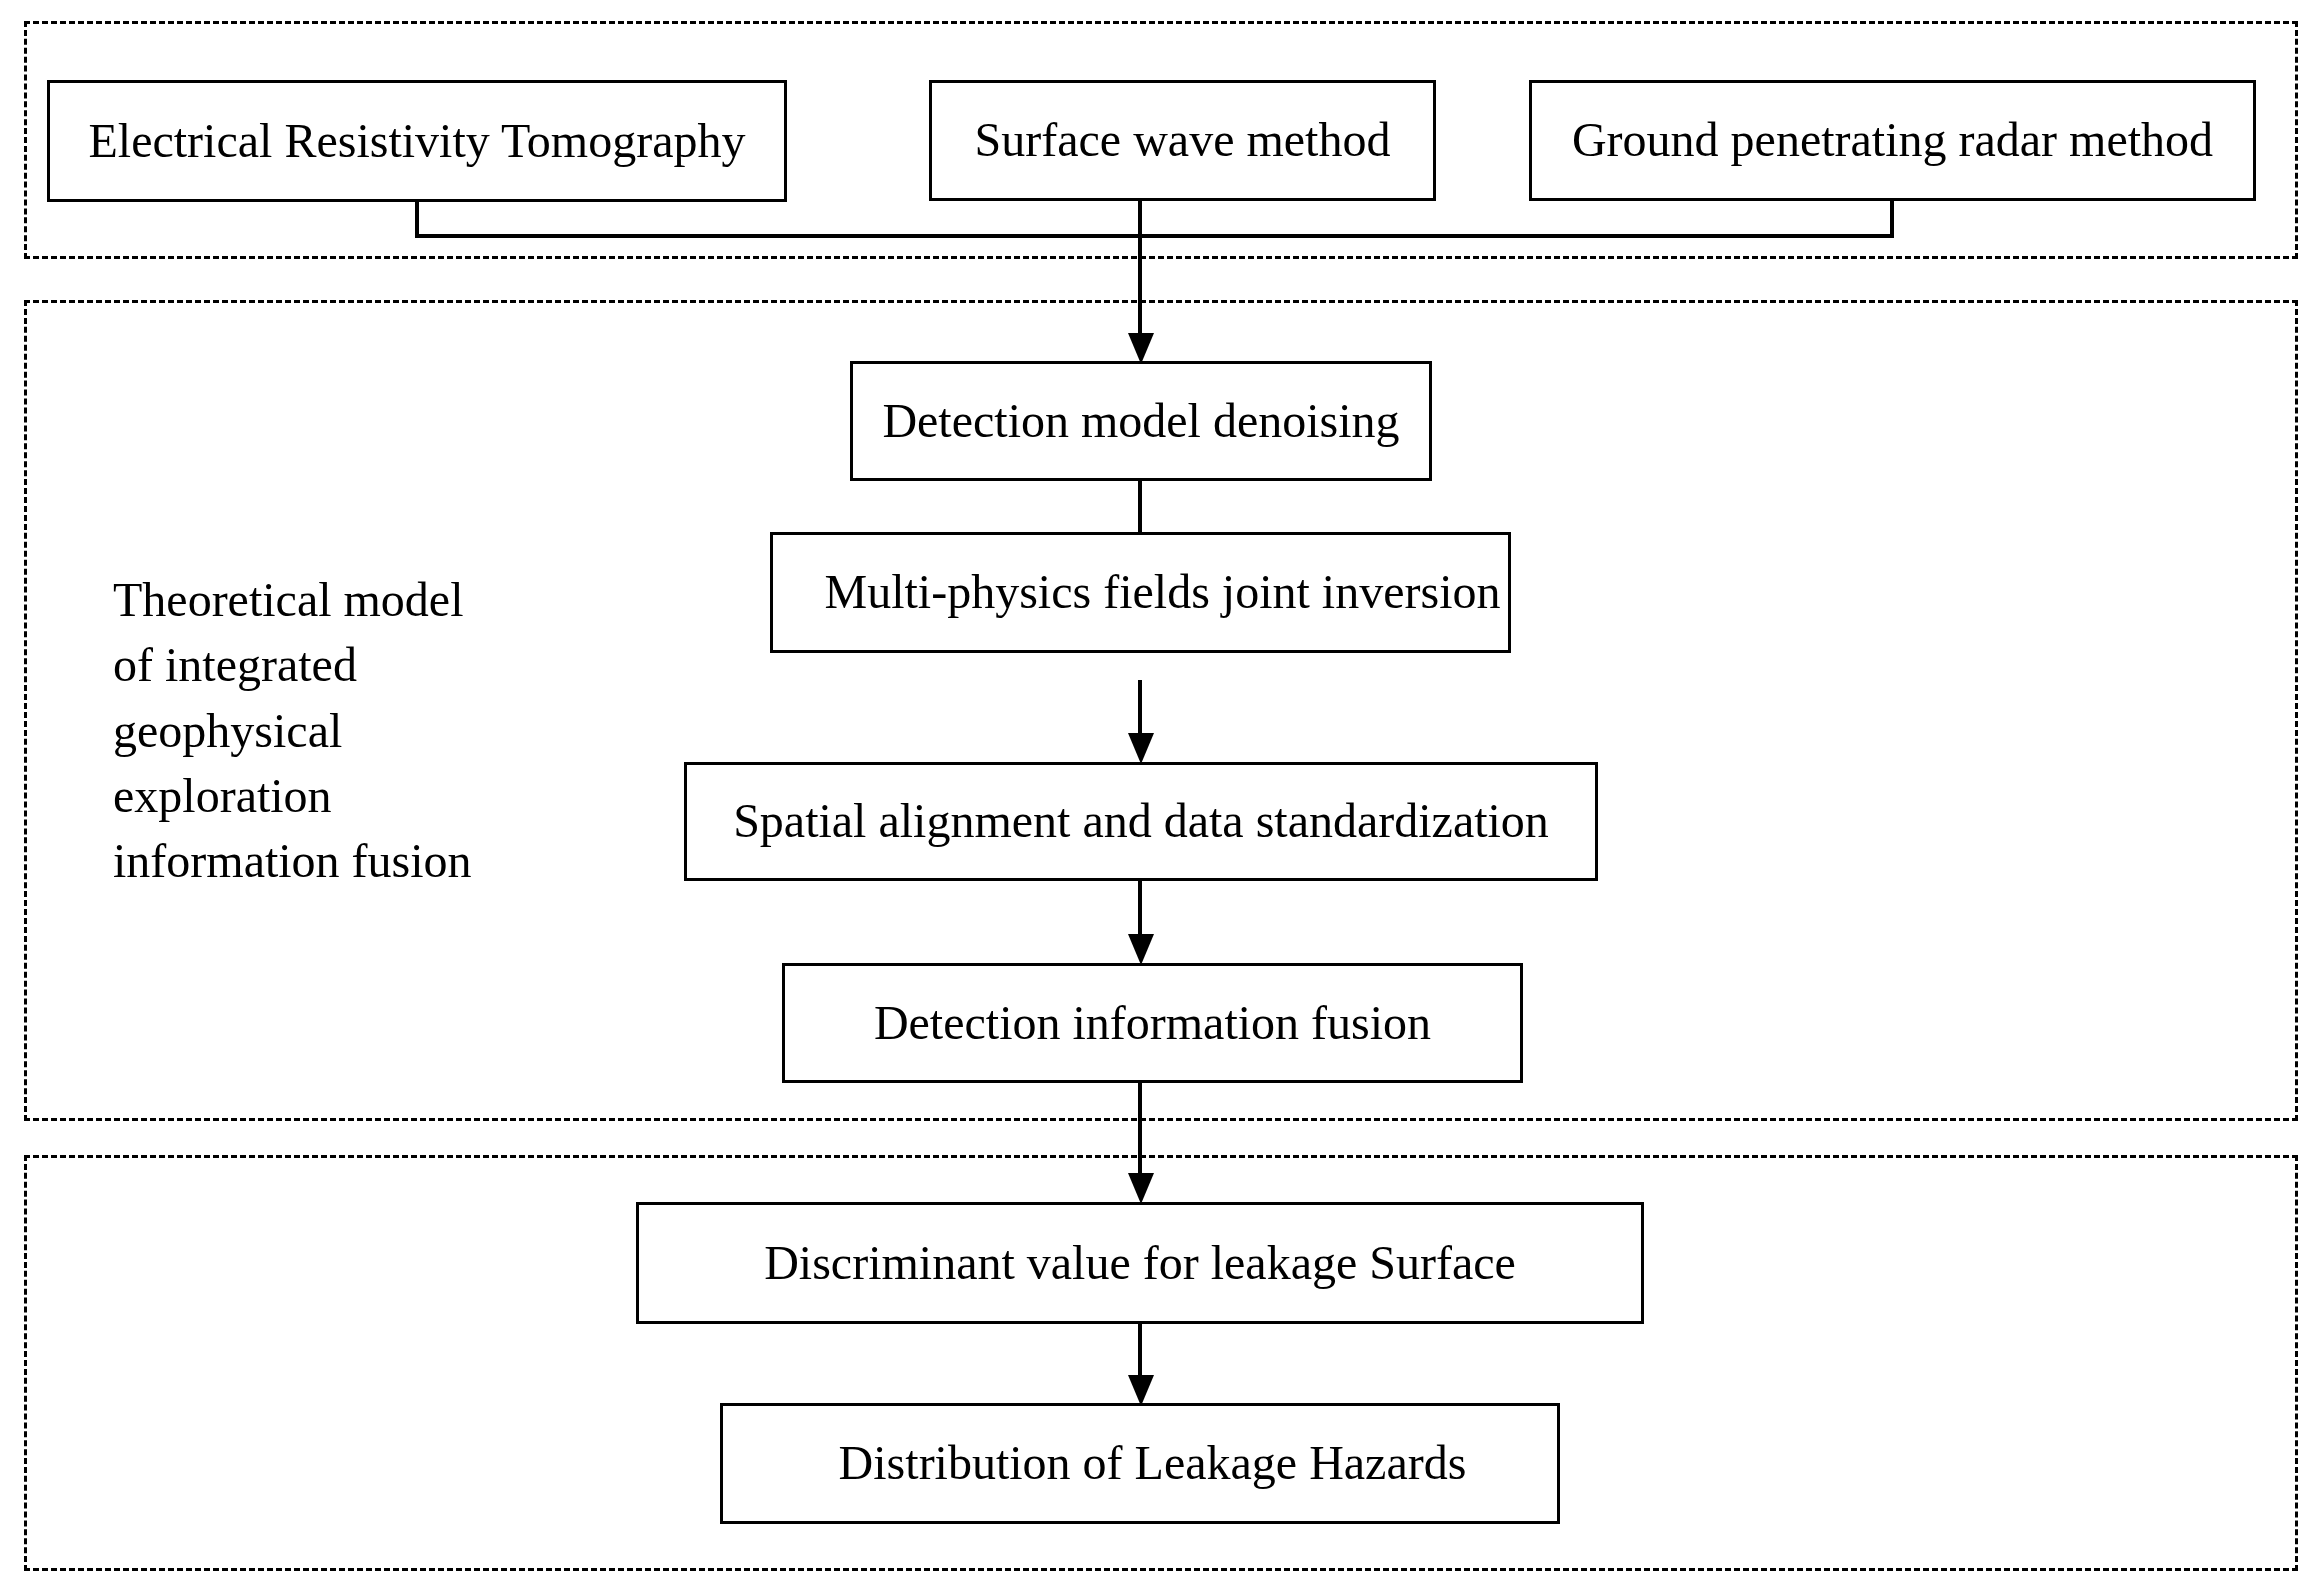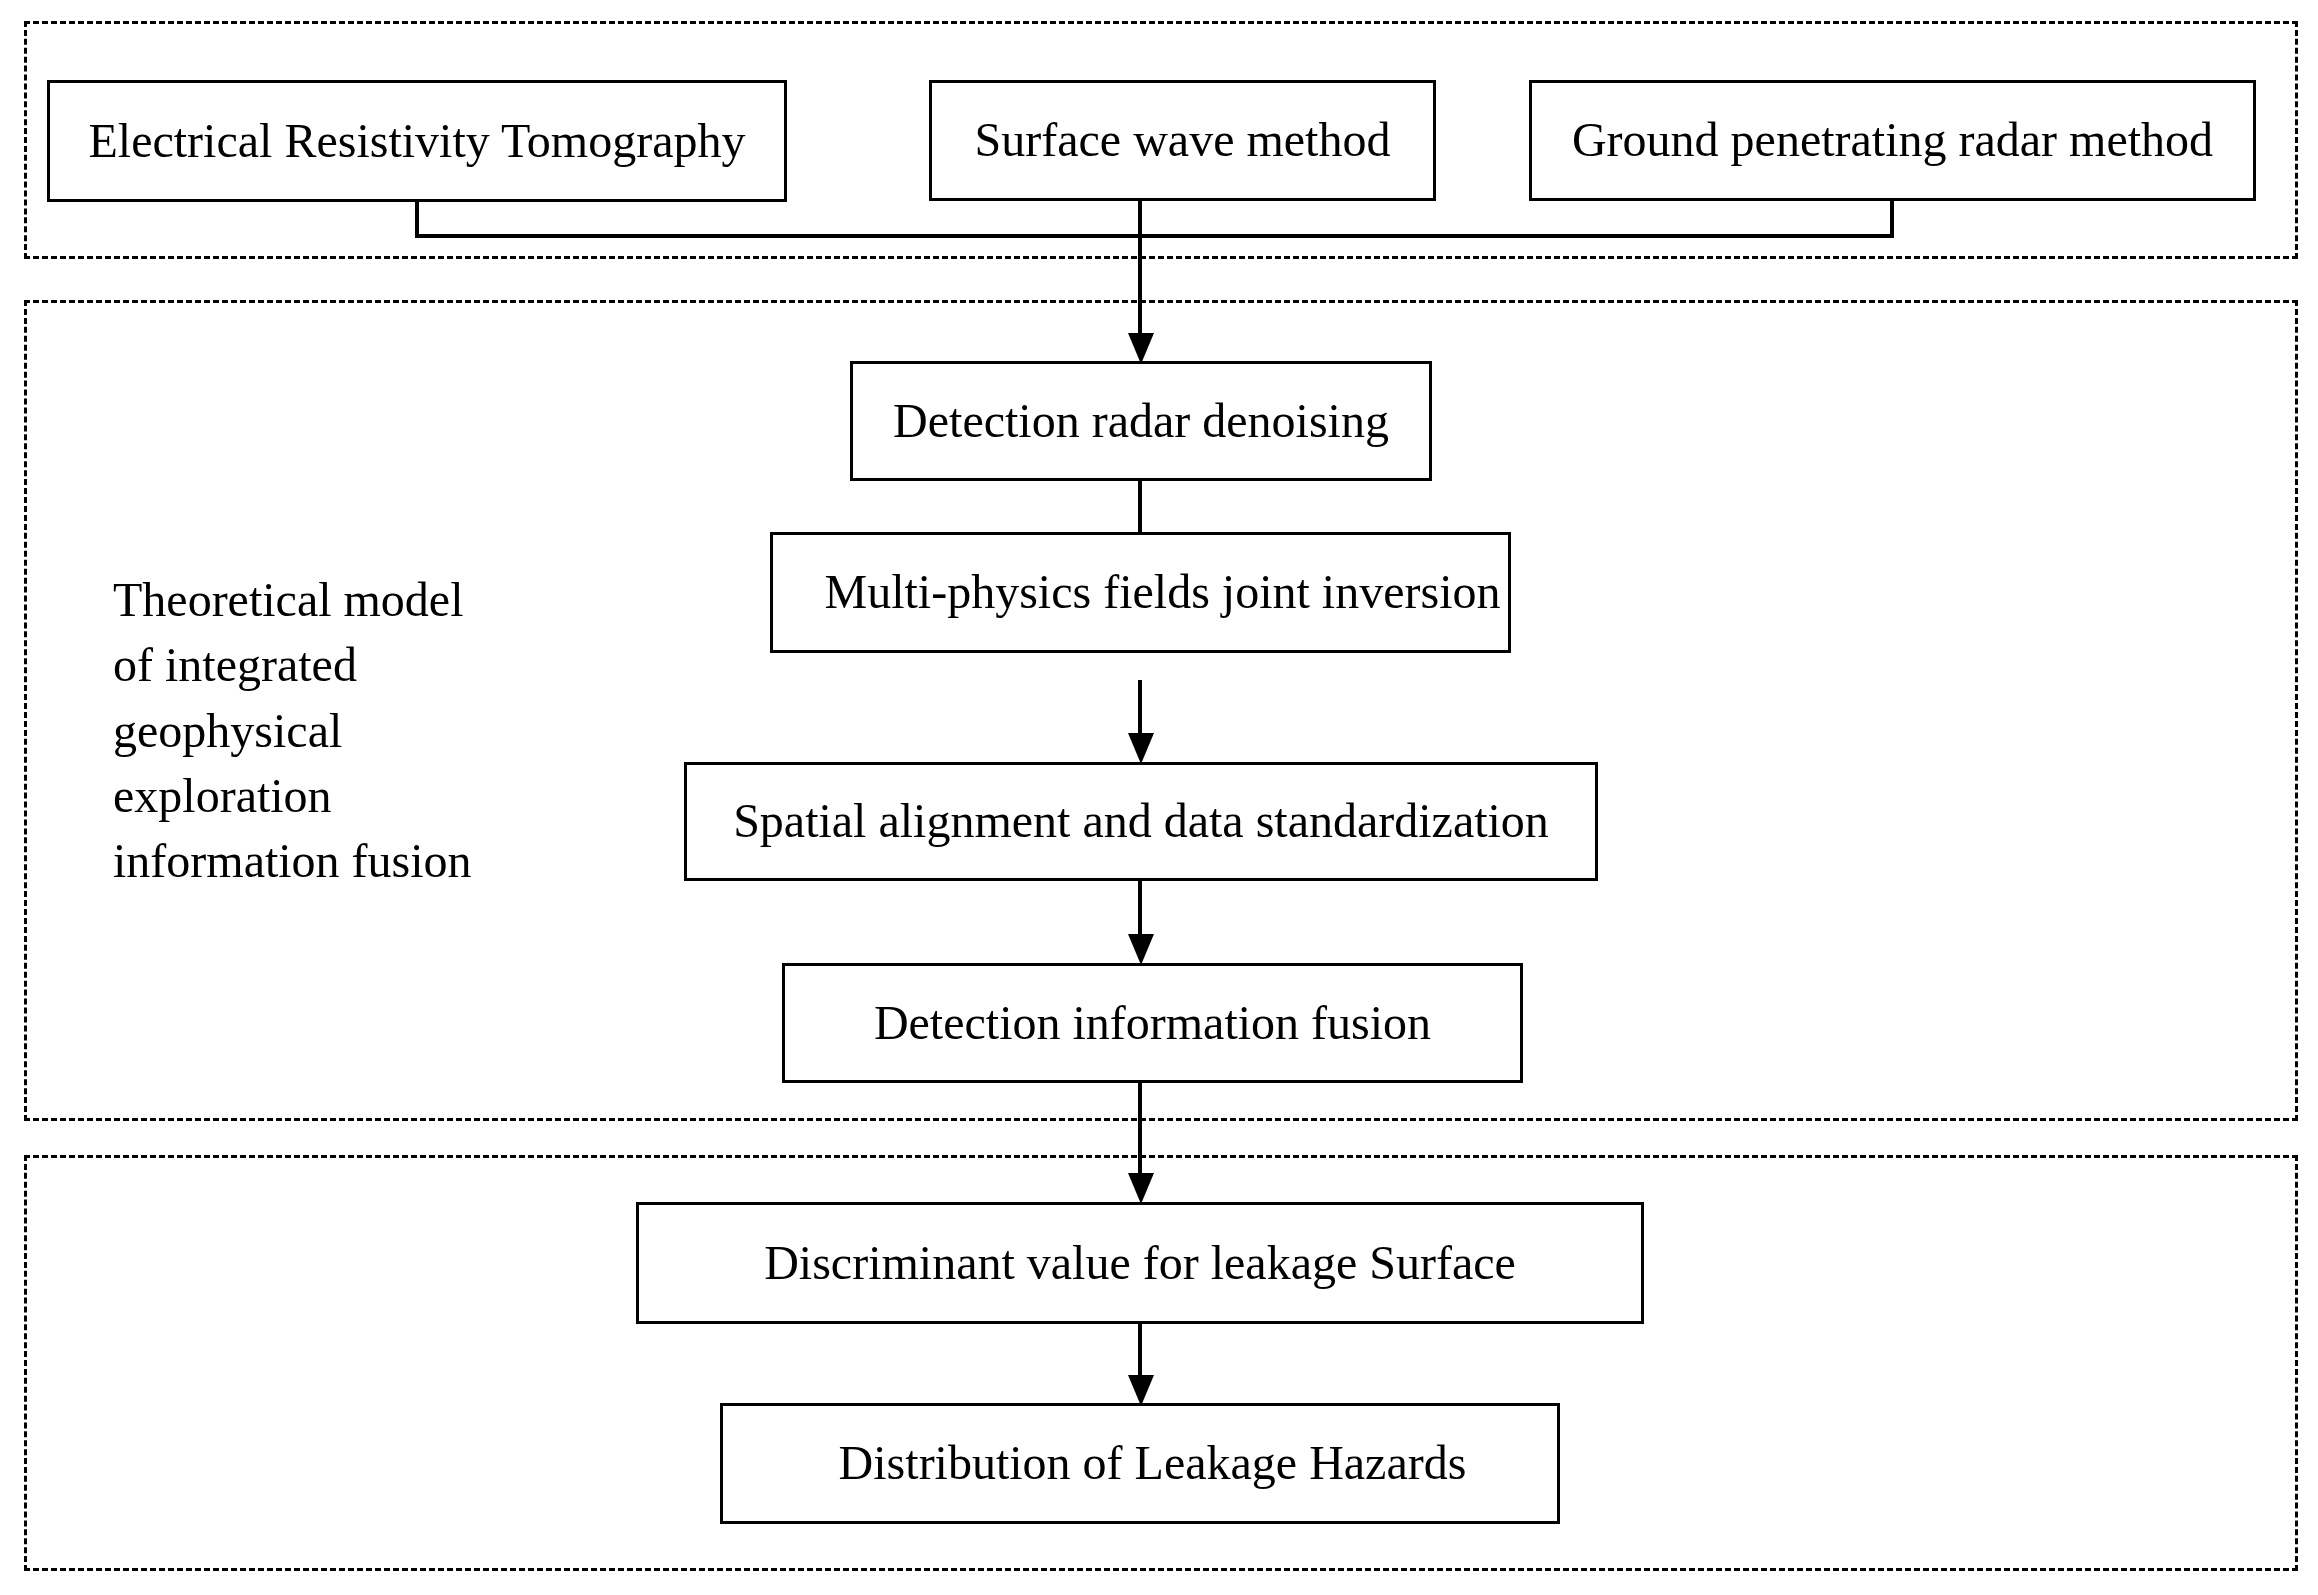--- a/index.html
+++ b/index.html
@@ -109,21 +109,21 @@
 
   <div class="side-label">Theoretical model
 of integrated
 geophysical
 exploration
 information fusion</div>
 
   <div class="node n-ert">Electrical Resistivity Tomography</div>
   <div class="node n-sw">Surface wave method</div>
   <div class="node n-gpr">Ground penetrating radar method</div>
-  <div class="node n-ddd">Detection radar denoising</div>
+  <div class="node n-ddd">Detection model denoising</div>
   <div class="node n-mpji">Multi-physics fields joint inversion</div>
   <div class="node n-sads">Spatial alignment and data standardization</div>
   <div class="node n-dif">Detection information fusion</div>
   <div class="node n-dvlh">Discriminant value for leakage Surface</div>
   <div class="node n-dlh">Distribution of Leakage Hazards</div>
 
 </div>
 
 
 </body></html>

